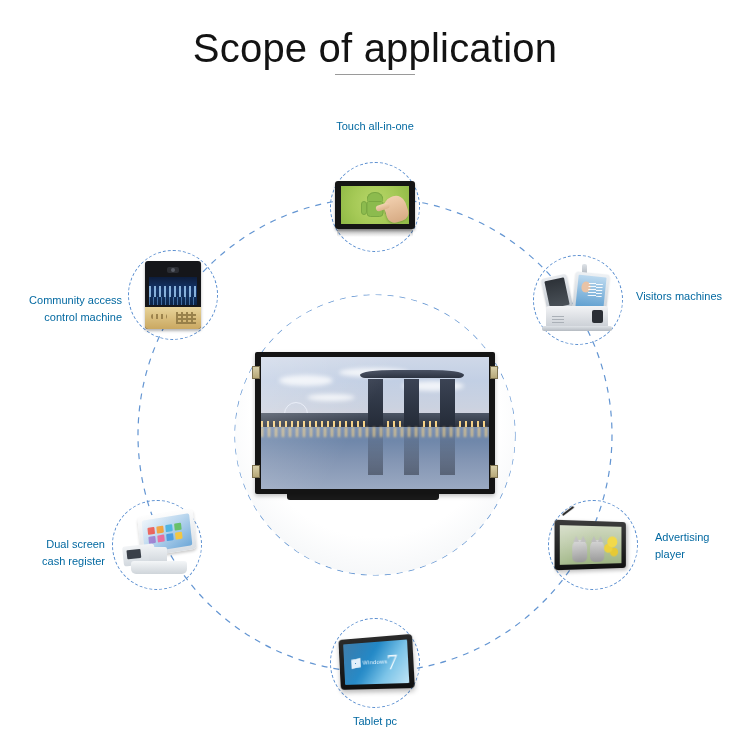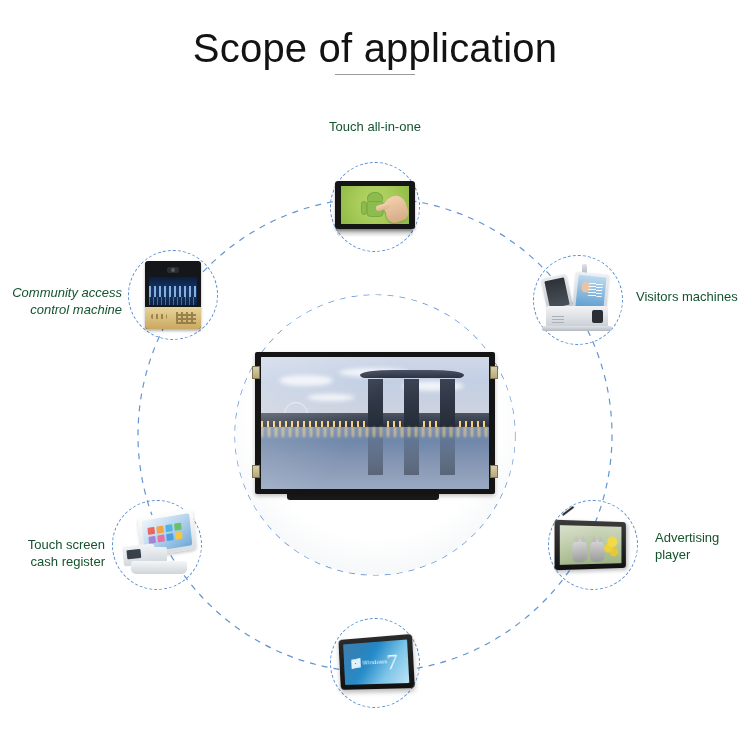--- a/index.html
+++ b/index.html
@@ -82,22 +82,22 @@
     left: 50%;
     top: 50%;
     transform: translate(-50%, -50%);
     width: 96px;
     height: 80px;
   }
 
   
   .label {
     position: absolute;
-    font-size: 13px;
-    color: #14532d;
+    font-size: 11px;
+    color: #0369a1;
     line-height: 17px;
     white-space: pre-line;
   }
   .label.c  { text-align: center; }
   .label.r  { text-align: right; }
   .label.l  { text-align: left; }
 
   
   .panel-wrap {
     position: absolute;
@@ -637,20 +637,21 @@
         <div class="dev tab-frame">
           <div class="tab-scr">
             <div class="tab-logo"></div>
             <div class="tab-word">Windows</div>
             <div class="tab-seven">7</div>
             <div class="gloss"></div>
           </div>
         </div>
       </div>
     </div>
+    <div class="label c" style="left:275px; top:713px; width:200px;">Tablet pc</div>
 
     <div class="node" style="left:112px; top:500px;">
       <div class="node-art">
         <div class="dev pos-main">
           <div class="pos-main-scr">
             <div class="pos-tiles">
               <div class="pos-tile" style="background:#e8554d;"></div>
               <div class="pos-tile" style="background:#f0a13c;"></div>
               <div class="pos-tile" style="background:#52b5e0;"></div>
               <div class="pos-tile" style="background:#68c06a;"></div>
@@ -662,35 +663,35 @@
             <div class="gloss"></div>
           </div>
         </div>
         <div class="dev pos-sec">
           <div class="pos-sec-scr"></div>
         </div>
         <div class="dev pos-neck"></div>
         <div class="dev pos-base"></div>
       </div>
     </div>
-    <div class="label r" style="left:0px; top:536px; width:105px;">Touch screen
+    <div class="label r" style="left:0px; top:536px; width:105px;">Dual screen
 cash register</div>
 
     <div class="node" style="left:128px; top:250px;">
       <div class="node-art">
         <div class="dev acc-body">
           <div class="acc-cam"></div>
           <div class="scr acc-screen">
             <div class="acc-city"></div>
             <div class="acc-city2"></div>
           </div>
           <div class="acc-gold">
             <div class="acc-speaker"></div>
             <div class="acc-keys"></div>
           </div>
         </div>
       </div>
     </div>
-    <div class="label r" style="left:0px; top:284px; width:122px;font-style:italic;">Community access
+    <div class="label r" style="left:0px; top:292px; width:122px;">Community access
 control machine</div>
 
   </div>
 </div>
 
 </body></html>

